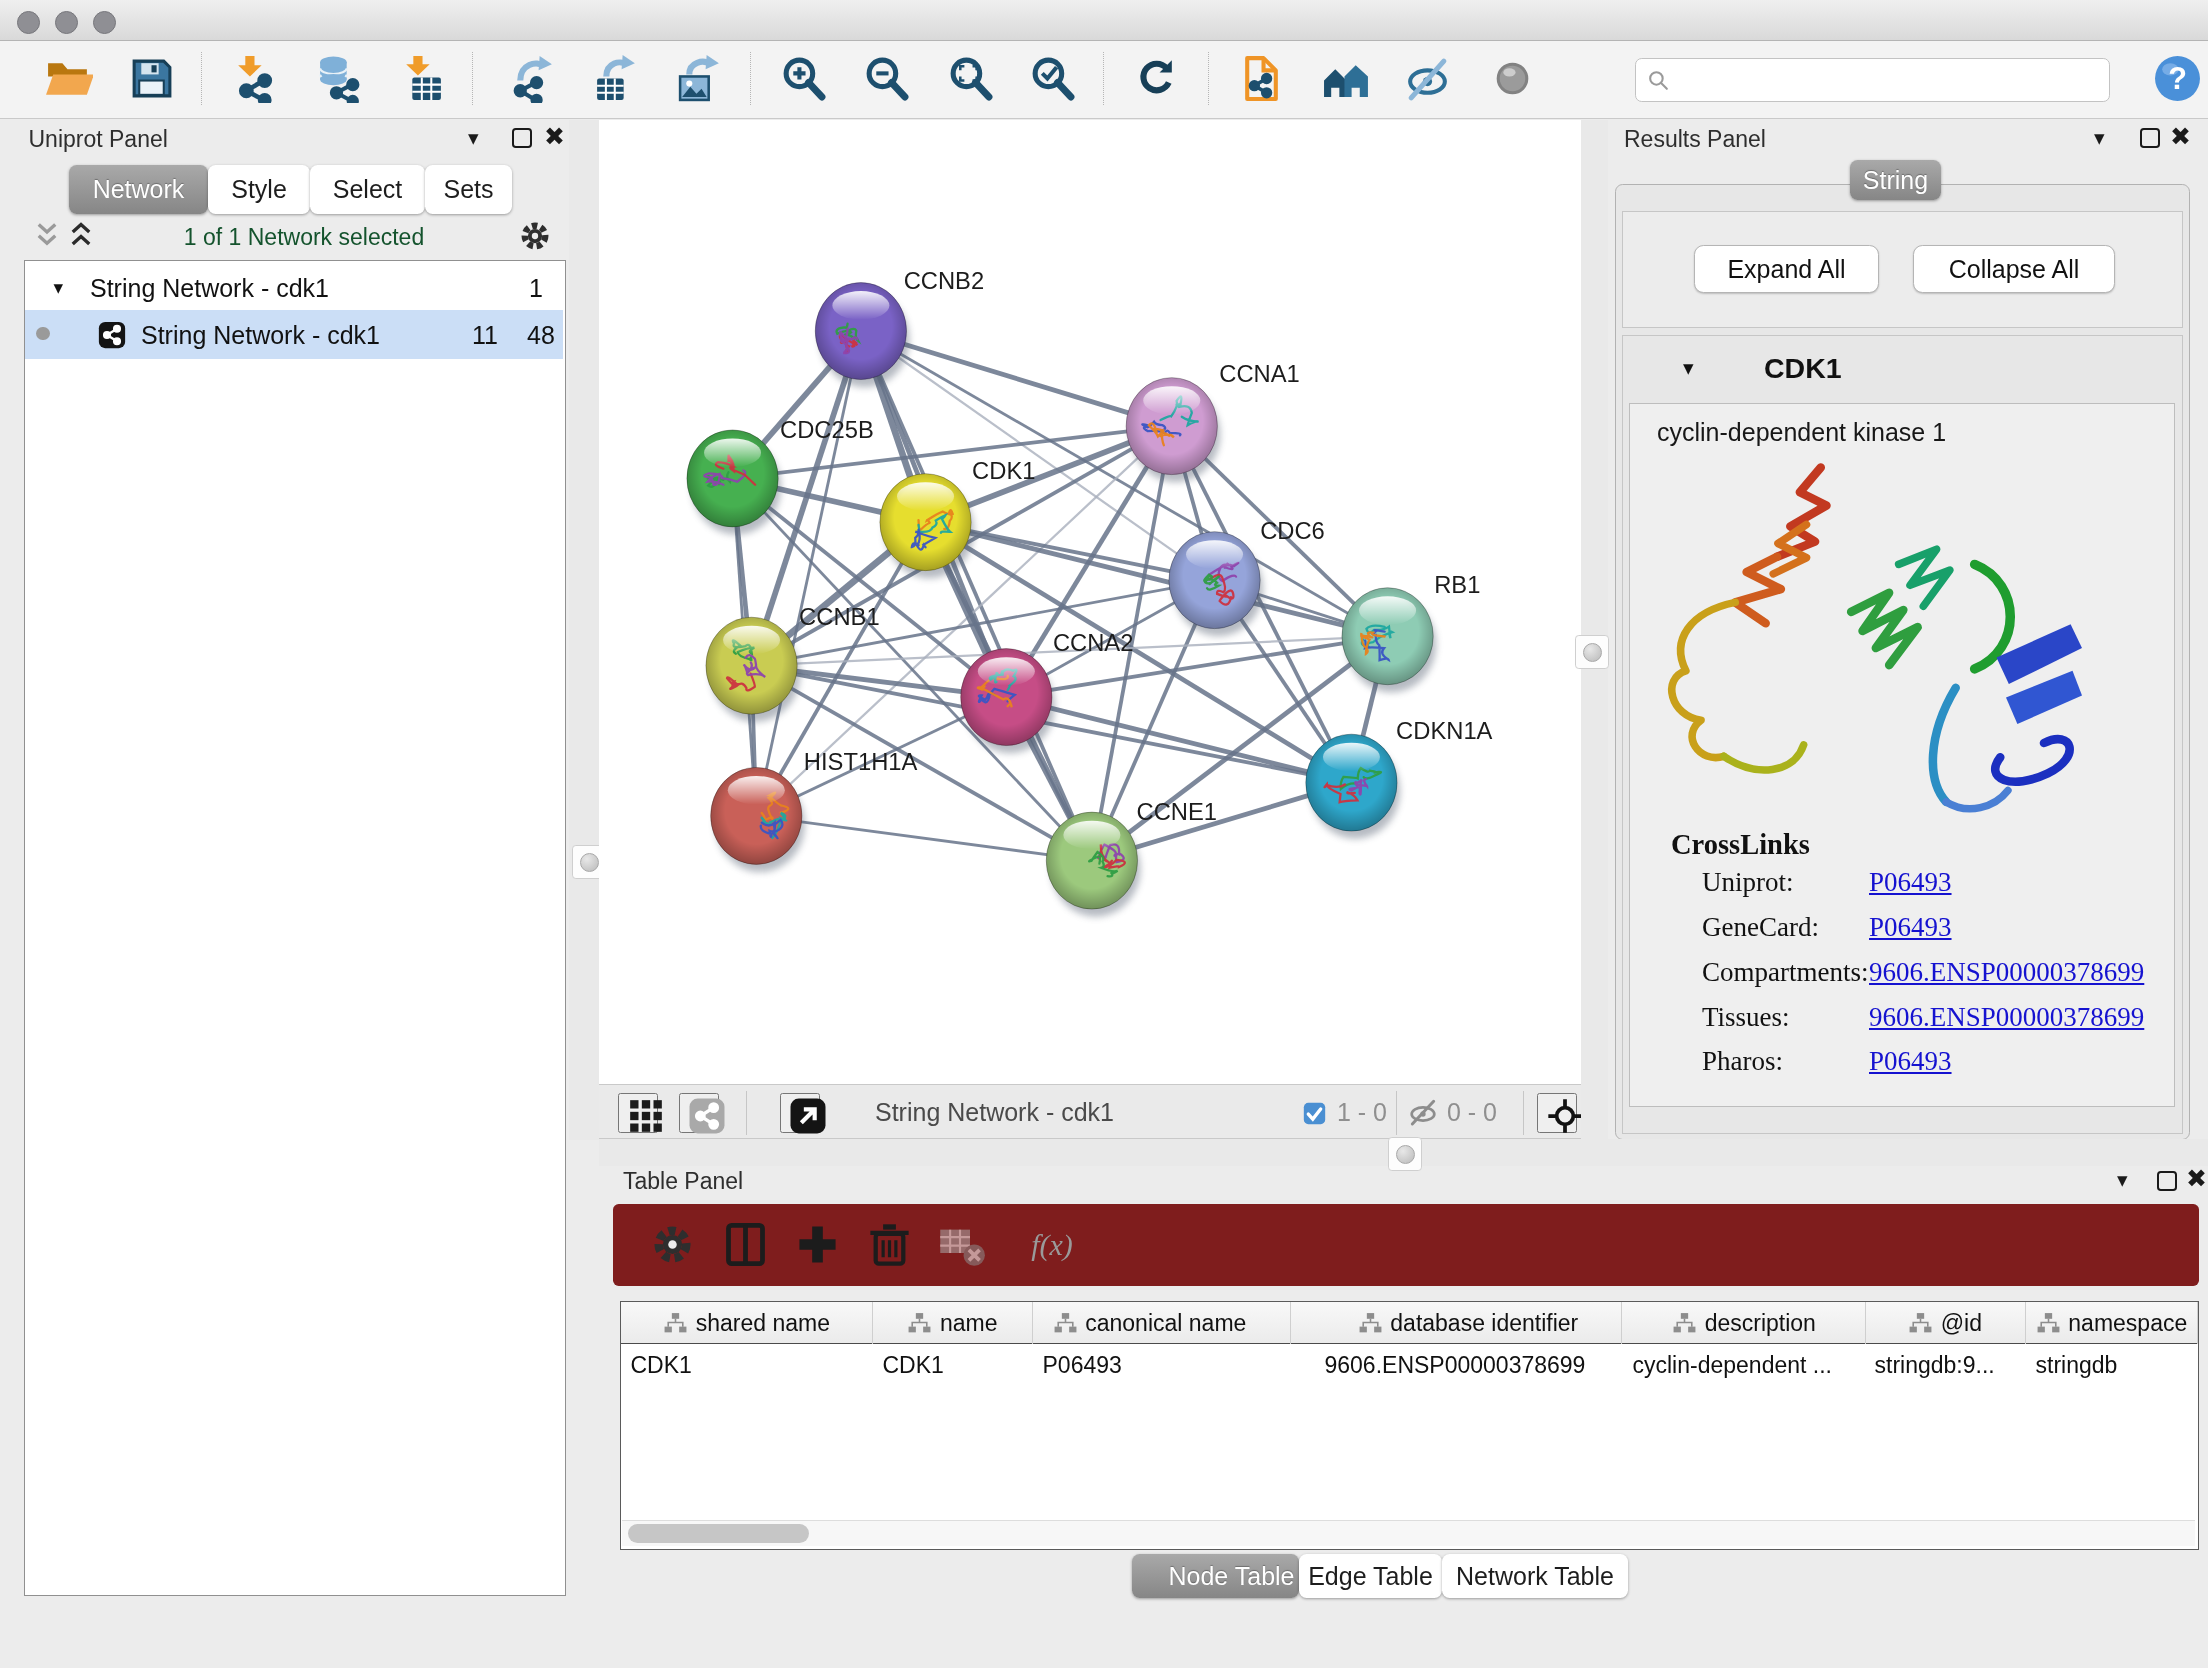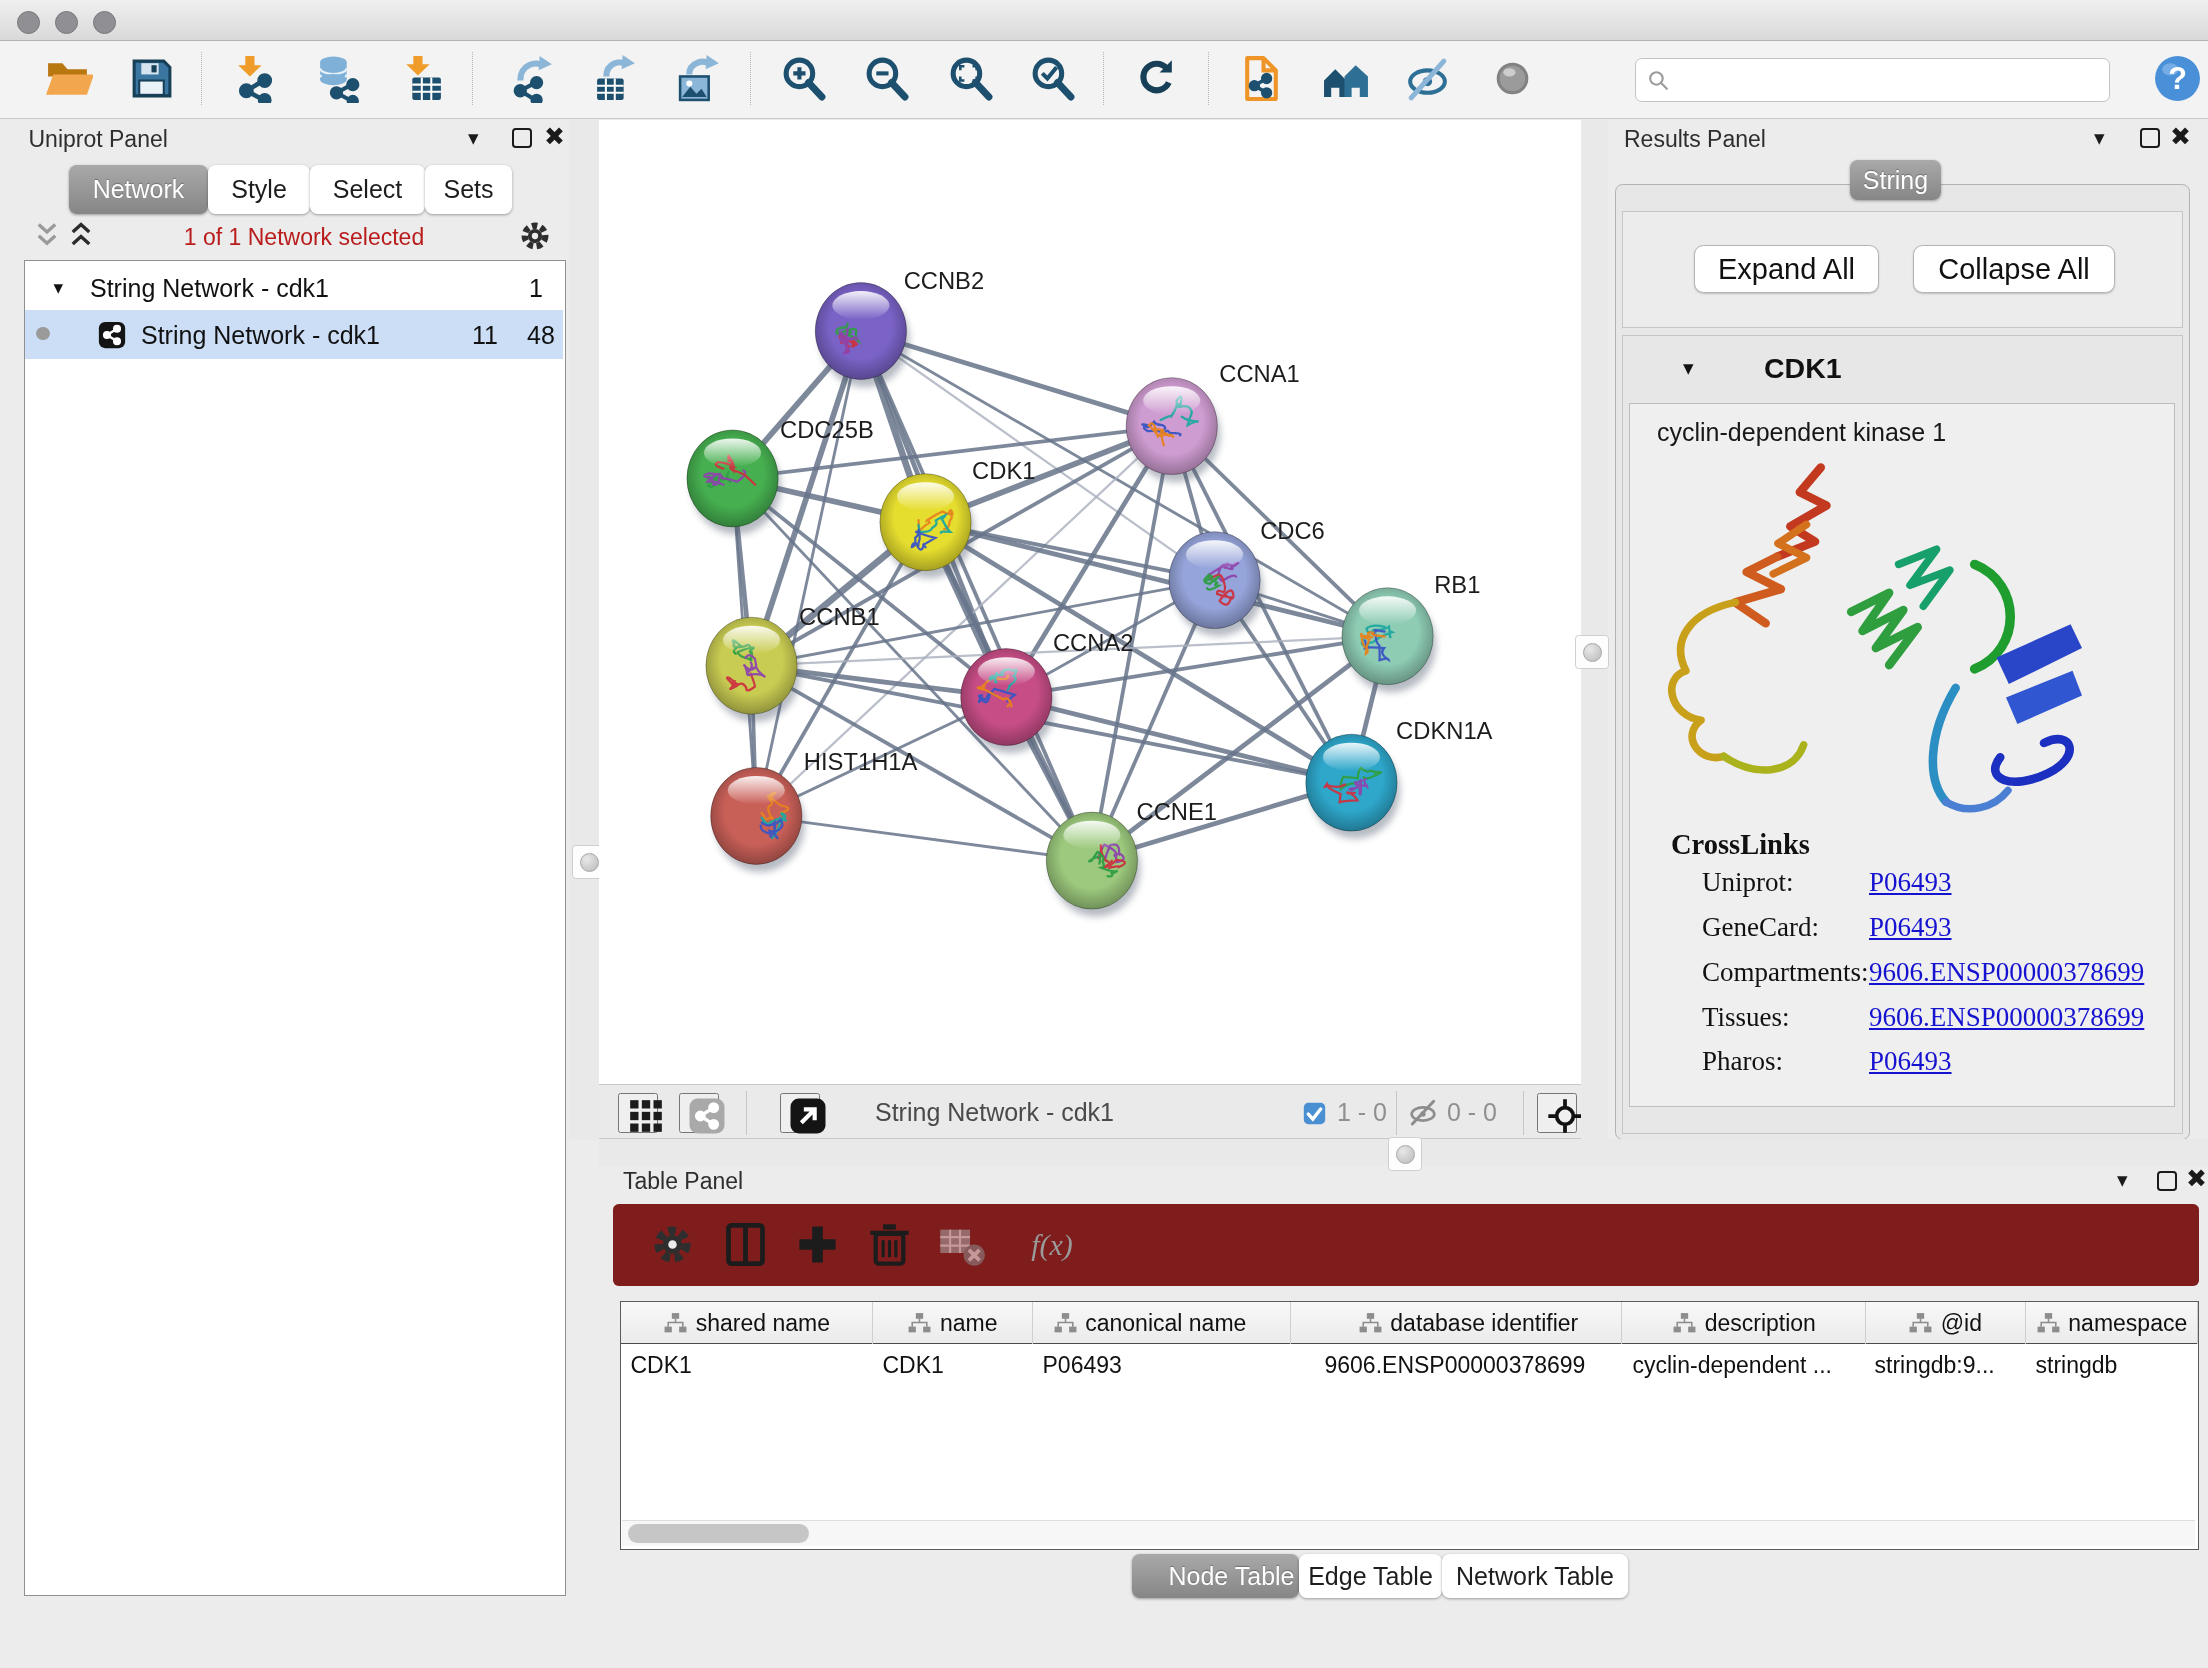--- a/index.html
+++ b/index.html
@@ -43,21 +43,21 @@
   .vsep{top:5.7px;width:0;height:44px;border-left:1px solid #c6c6c6;}
   .nsb-txt{top:13.3px;font-size:25px;color:#4a4a4a;}
   .nsb-gray{color:#8f8f8f;}
   .splitter-handle{width:32px;height:32px;background:#fdfdfd;border:1px solid #cfcfcf;border-radius:3.8px;cursor:pointer;}
   .splitter-handle i{position:absolute;left:6.7px;top:6.7px;width:17px;height:17px;border-radius:50%;
     background:radial-gradient(circle at 35% 30%,#e8e8e8,#b9b9b9);border:1px solid #a8a8a8;}
   
   #rp-outer{left:1615px;top:184px;width:575px;height:956px;background:#e7e7e7;border:1px solid #b2b2b2;border-radius:7.6px;box-sizing:border-box;}
   #rp-expand-box{left:1622px;top:211px;width:561px;height:117px;background:#ececec;border:1px solid #c6c6c6;box-sizing:border-box;}
   .rp-btn{position:absolute;height:48px;background:#fff;border:1px solid #b5b5b5;border-radius:9.5px;
-    font-size:29px;color:#111;cursor:pointer;box-shadow:0 1px 1.9px rgba(0,0,0,.2);}
+    font-size:25px;color:#111;cursor:pointer;box-shadow:0 1px 1.9px rgba(0,0,0,.2);}
   #rp-gene-box{left:1622px;top:335px;width:561px;height:799px;border:1px solid #c6c6c6;box-sizing:border-box;}
   #rp-inner{left:1629px;top:403px;width:546px;height:704px;background:#efefef;border:1px solid #bdbdbd;box-sizing:border-box;}
   .serif{font-family:"Liberation Serif","DejaVu Serif",serif;}
   .xl-label{font-size:27px;color:#111;}
   .xl-link{font-size:27px;text-decoration:underline;cursor:pointer;}
   
   #tp-toolbar{left:613px;top:1204px;width:1586px;height:82px;background:#7f1d1d;border-radius:5.7px;}
   .tp-ic{top:15px;width:51px;height:51px;cursor:pointer;background:none;border:none;padding:0;}
   .tp-ic svg{width:51px;height:51px;}
   #ntable{left:620px;top:1301px;width:1579px;height:249px;background:#fff;border:1.9px solid #5a5a5a;box-sizing:border-box;padding-left:40px;}
@@ -400,21 +400,21 @@
   <button class="tbtn abs" style="left:27px;top:215px;width:40px;height:40px">
     <svg style="width:36px;height:36px" viewBox="0 0 38 38" width="36" height="36">
         <use href="#ic-chevrons-down"></use>
       </svg>
   </button>
   <button class="tbtn abs" style="left:61px;top:215px;width:40px;height:40px">
     <svg style="width:36px;height:36px" viewBox="0 0 38 38" width="36" height="36">
         <use href="#ic-chevrons-up"></use>
       </svg>
   </button>
-  <div class="abs" style="left:114px;top:224px;width:380px;text-align:center;font-size:23px;color:#b91c1c">1 of 1 Network selected</div>
+  <div class="abs" style="left:114px;top:224px;width:380px;text-align:center;font-size:23px;color:#14532d">1 of 1 Network selected</div>
   <button class="tbtn abs" style="left:514px;top:215px;width:42px;height:42px">
     <svg style="width:38px;height:38px" viewBox="0 0 40 40" width="38" height="38">
         <use href="#ic-gear"></use>
       </svg>
   </button>
 
   <div id="tree-box" class="abs">
     <div class="trow" style="top:3.8px">
       <span style="left:28.5px;top:11.4px;font-size:19px">▾</span>
       <span style="left:65px">String Network - cdk1</span>

